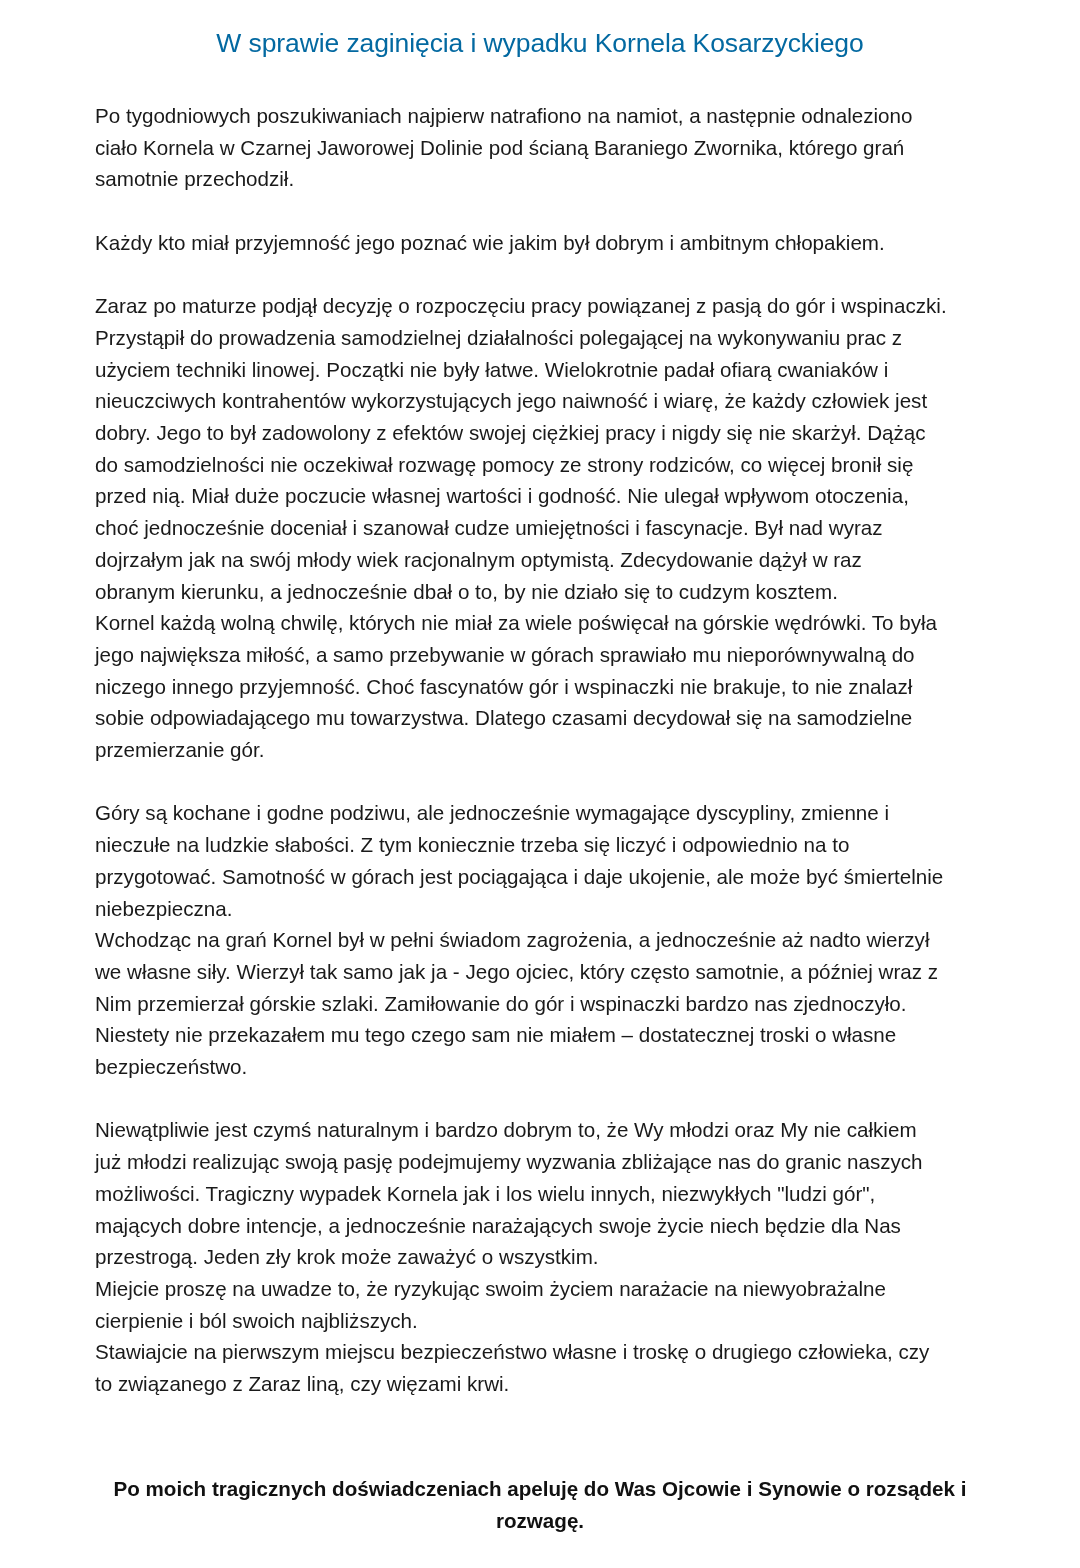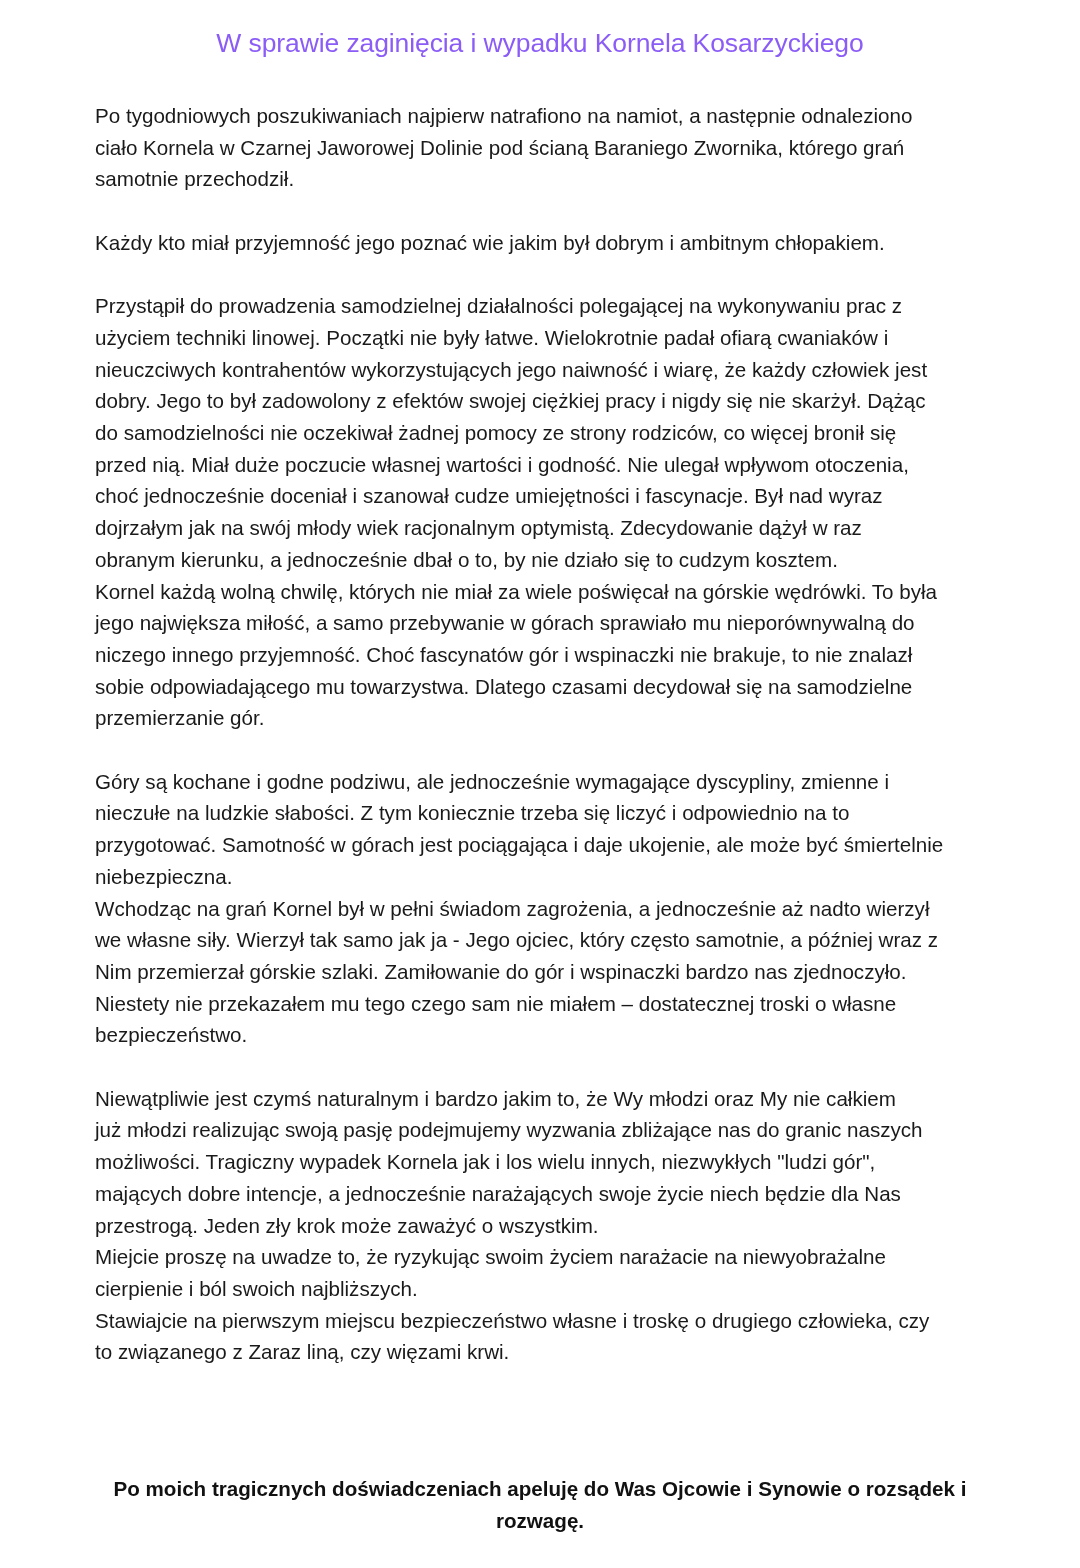--- a/index.html
+++ b/index.html
@@ -16,21 +16,21 @@
       position: relative;
     }
     .title {
       position: absolute;
       top: 28px;
       left: 0;
       width: 1080px;
       text-align: center;
       font-size: 26.5px;
       font-weight: normal;
-      color: #8b5cf6;
+      color: #0369a1;
       letter-spacing: -0.1px;
       margin: 0;
     }
     .content {
       position: absolute;
       top: 100px;
       left: 52px;
       width: 1010px;
       font-size: 20.6px;
       line-height: 31.7px;
@@ -64,25 +64,26 @@
     <span class="line">samotnie przechodził.</span>
   </p>
   <div class="gap"></div>
 
   <p class="para">
     <span class="line">Każdy kto miał przyjemność jego poznać wie jakim był dobrym i ambitnym chłopakiem.</span>
   </p>
   <div class="gap"></div>
 
   <p class="para">
+    <span class="line">Zaraz po maturze podjął decyzję o rozpoczęciu pracy powiązanej z pasją do gór i wspinaczki.</span>
     <span class="line">Przystąpił do prowadzenia samodzielnej działalności polegającej na wykonywaniu prac z</span>
     <span class="line">użyciem techniki linowej. Początki nie były łatwe. Wielokrotnie padał ofiarą cwaniaków i</span>
     <span class="line">nieuczciwych kontrahentów wykorzystujących jego naiwność i wiarę, że każdy człowiek jest</span>
     <span class="line">dobry. Jego to był zadowolony z efektów swojej ciężkiej pracy i nigdy się nie skarżył. Dążąc</span>
-    <span class="line">do samodzielności nie oczekiwał żadnej pomocy ze strony rodziców, co więcej bronił się</span>
+    <span class="line">do samodzielności nie oczekiwał rozwagę pomocy ze strony rodziców, co więcej bronił się</span>
     <span class="line">przed nią. Miał duże poczucie własnej wartości i godność. Nie ulegał wpływom otoczenia,</span>
     <span class="line">choć jednocześnie doceniał i szanował cudze umiejętności i  fascynacje. Był nad wyraz</span>
     <span class="line">dojrzałym jak na swój młody wiek racjonalnym optymistą. Zdecydowanie dążył w raz</span>
     <span class="line">obranym kierunku, a jednocześnie dbał o to, by nie działo się to cudzym kosztem.</span>
     <span class="line">Kornel każdą wolną chwilę, których nie miał za wiele poświęcał na górskie wędrówki. To była</span>
     <span class="line">jego największa miłość, a samo przebywanie w górach sprawiało mu nieporównywalną do</span>
     <span class="line">niczego innego przyjemność. Choć fascynatów gór i wspinaczki nie brakuje, to nie znalazł</span>
     <span class="line">sobie odpowiadającego mu towarzystwa. Dlatego czasami decydował się na samodzielne</span>
     <span class="line">przemierzanie gór.</span>
   </p>
@@ -95,21 +96,21 @@
     <span class="line">niebezpieczna.</span>
     <span class="line">Wchodząc na grań Kornel był w pełni świadom zagrożenia, a jednocześnie aż nadto wierzył</span>
     <span class="line">we własne siły. Wierzył tak samo jak ja - Jego ojciec, który często samotnie, a później wraz z</span>
     <span class="line">Nim przemierzał górskie szlaki. Zamiłowanie do gór i wspinaczki bardzo nas zjednoczyło.</span>
     <span class="line">Niestety nie przekazałem mu tego czego sam nie miałem – dostatecznej troski o własne</span>
     <span class="line">bezpieczeństwo.</span>
   </p>
   <div class="gap"></div>
 
   <p class="para">
-    <span class="line">Niewątpliwie jest czymś naturalnym i bardzo jakim to, że Wy młodzi oraz My nie całkiem</span>
+    <span class="line">Niewątpliwie jest czymś naturalnym i bardzo dobrym to, że Wy młodzi oraz My nie całkiem</span>
     <span class="line">już młodzi realizując swoją pasję podejmujemy wyzwania zbliżające nas do granic naszych</span>
     <span class="line">możliwości. Tragiczny wypadek Kornela jak i los wielu innych, niezwykłych "ludzi gór",</span>
     <span class="line">mających dobre intencje, a jednocześnie narażających swoje życie niech będzie dla Nas</span>
     <span class="line">przestrogą. Jeden zły krok może zaważyć o wszystkim.</span>
     <span class="line">Miejcie proszę na uwadze to, że ryzykując swoim życiem narażacie na niewyobrażalne</span>
     <span class="line">cierpienie i ból swoich najbliższych.</span>
     <span class="line">Stawiajcie na pierwszym miejscu bezpieczeństwo własne i troskę o drugiego człowieka, czy</span>
     <span class="line">to związanego z Zaraz liną, czy więzami krwi.</span>
   </p>
 </div>

